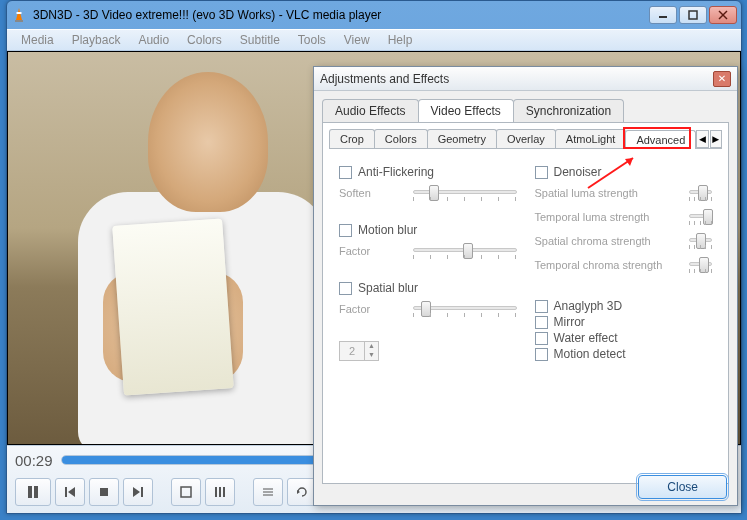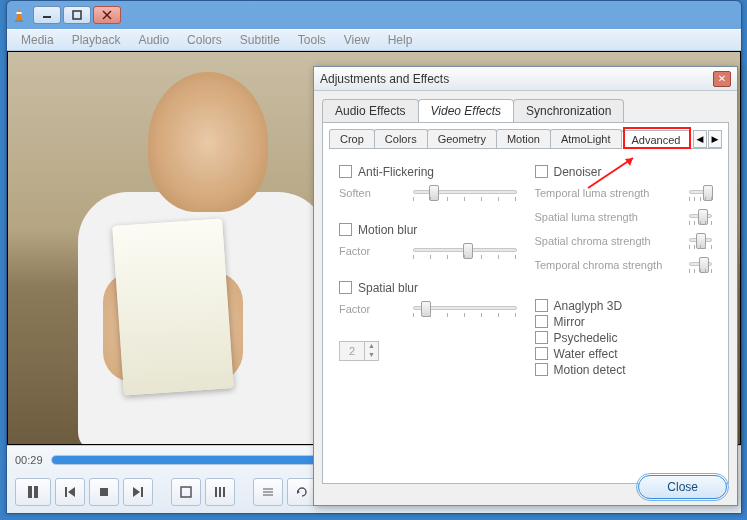--- a/index.html
+++ b/index.html
@@ -19,82 +19,83 @@
 
 .video-area { position: relative; background: #000; height: 394px; border: 1px solid #000; margin: 0; overflow: hidden; }
 .video-content { position: absolute; inset: 0; background: linear-gradient(180deg,#c9bda3 0%,#b5a582 45%,#8c7b5a 60%,#6d5c3f 100%); }
 .person { position: absolute; left: 140px; top: 20px; width: 120px; height: 140px; background: radial-gradient(ellipse at center,#e8c9a8 0%,#d4a87a 60%,#b88a5c 100%); border-radius: 50% 50% 40% 40%; }
 .shirt { position: absolute; left: 70px; top: 140px; width: 250px; height: 260px; background: #f2f2f2; border-radius: 50px 50px 20px 20px; }
 .hand { position: absolute; left: 95px; top: 220px; width: 140px; height: 110px; background: radial-gradient(#e8c9a8,#d4a87a); border-radius: 30px; }
 .card { position: absolute; left: 110px; top: 170px; width: 110px; height: 170px; background: linear-gradient(#fcfcf5,#e8e6d2); transform: rotate(-4deg); border-radius: 4px; box-shadow: 0 2px 6px rgba(0,0,0,0.3); }
 
 .controls-area { height: 68px; background: linear-gradient(#f4f7fb,#e3ecf5); border-top: 1px solid #c0d0e0; padding: 4px 8px; }
 .seek-row { display: flex; align-items: center; gap: 8px; height: 20px; }
-.time { color: #555; font-size: 11px; }
+.time { color: #555; font-size: 15px; }
 .seek-track { flex: 1; height: 10px; background: #dfe8f1; border: 1px solid #b5c7da; border-radius: 5px; position: relative; }
 .seek-fill { position: absolute; left: 0; top: 0; bottom: 0; width: 45%; background: #3a8ee0; border-radius: 5px 0 0 5px; }
 .seek-thumb { position: absolute; left: 45%; top: -3px; width: 14px; height: 14px; background: #fff; border: 1px solid #888; border-radius: 50%; }
 
 .btn-row { display: flex; align-items: center; gap: 4px; margin-top: 8px; }
 .ctrl-btn { width: 30px; height: 28px; background: linear-gradient(#fdfdfe,#e8eef5); border: 1px solid #b0c2d6; border-radius: 3px; display: flex; align-items: center; justify-content: center; cursor: pointer; color: #444; }
 .ctrl-btn.big { width: 36px; }
 .gap { width: 10px; }
 .vol-bar { margin-left: auto; width: 70px; height: 8px; background: linear-gradient(90deg,#4dd04d 0%,#4dd04d 80%,#e0e0e0 80%); border: 1px solid #9ab; border-radius: 3px; }
 .spk { width: 16px; height: 16px; margin-left:6px; margin-right:4px; }
 
 
 .dialog { position: absolute; left: 313px; top: 66px; width: 425px; height: 440px; background: #f0f0f0; border: 1px solid #7a8ca0; box-shadow: 2px 2px 8px rgba(0,0,0,0.3); }
 .dlg-title { height: 24px; background: linear-gradient(#fdfdfd,#e4eaf0); border-bottom: 1px solid #c0c8d0; display: flex; align-items: center; padding: 0 6px; }
 .dlg-title span { flex:1; color: #333; }
 .dlg-close { width: 18px; height: 16px; background: #d97a6a; border: 1px solid #a04838; border-radius: 2px; display:flex; align-items:center; justify-content:center; color:#fff; font-size:10px; cursor:pointer; }
 
 .maintabs { display: flex; padding: 8px 8px 0 8px; gap: 0; }
 .mtab { padding: 4px 12px; border: 1px solid #b0b8c0; border-bottom: none; background: #ececec; border-radius: 4px 4px 0 0; margin-right: -1px; cursor:pointer; color:#333; }
-.mtab.active { background: #fff; position: relative; z-index: 2; font-style: italic; }
+.mtab.active { background: #fff; position: relative; z-index: 2; }
 .mtab-content { margin: 0 8px; border: 1px solid #b0b8c0; background: #fff; height: 362px; padding: 6px; position: relative; }
 
 .subtabs { display: flex; border-bottom: 1px solid #b0b8c0; align-items:center; }
 .stab { padding: 3px 10px; border: 1px solid #b0b8c0; border-bottom: none; background: #f2f2f2; margin-right: -1px; border-radius: 3px 3px 0 0; cursor:pointer; color:#333; font-size:11px; }
 .stab.active { background: #fff; position:relative; top:1px; }
 .advanced-hl { position:absolute; left:300px; top:4px; width:68px; height:22px; border: 2px solid #ff1a1a; pointer-events:none; }
 .arrow-svg { position:absolute; left:260px; top:30px; width:60px; height:40px; pointer-events:none; }
 .navarrow { width:14px; height:18px; border:1px solid #b0b8c0; background:#f8f8f8; display:flex; align-items:center; justify-content:center; font-size:9px; cursor:pointer; margin-left:1px; }
 
 .panel-body { display: flex; padding: 10px 4px 4px 4px; gap: 6px; height: 320px; }
 .col { flex: 1; display:flex; flex-direction:column; gap:2px; }
 .group { padding: 4px 6px 8px 6px; }
-.chk-row { display:flex; align-items:flex-start; gap:6px; color:#555; margin: 2px 0; }
+.chk-row { display:flex; align-items:center; gap:6px; color:#555; margin: 2px 0; }
 .chk { width:13px; height:13px; border:1px solid #8a9aaa; background:#fff; cursor:pointer; }
 .disabled { color: #a0a0a0; }
 .slider-row { display:flex; align-items:center; gap:24px; margin:4px 0; }
 .slider-lbl { width: 50px; color:#a0a0a0; font-size:11px; }
 .slider-lbl2 { width: 130px; color:#a0a0a0; font-size:11px; }
 .hslider { flex:1; height: 20px; position:relative; }
 .hslider .track { position:absolute; left:0; right:0; top:7px; height:4px; background:#e8e8e8; border:1px solid #c8c8c8; border-radius:2px; }
 .hslider .thumb { position:absolute; top:2px; width:10px; height:16px; background:linear-gradient(#f8f8f8,#d8d8d8); border:1px solid #a0a0a0; border-radius:2px; }
 .hslider .ticks { position:absolute; left:0; right:0; top:14px; height:5px; display:flex; justify-content:space-between; }
 .hslider .ticks i { width:1px; height:4px; background:#b0b0b0; }
 .spin { display:inline-flex; align-items:center; border:1px solid #c0c0c0; background:#f4f4f4; }
 .spin input { width:24px; border:none; background:transparent; text-align:center; color:#a0a0a0; font-size:11px; }
 .spin-btns { display:flex; flex-direction:column; }
 .spin-btns div { width:14px; height:9px; border-left:1px solid #c0c0c0; font-size:7px; text-align:center; line-height:8px; color:#888; cursor:pointer; }
 
 .dlg-footer { position:absolute; bottom:6px; right:10px; }
-.close-btn { padding: 4px 28px; background: linear-gradient(#f3f8fd,#d3e6f8); border: 1px solid #3a8ee0; border-radius: 12px; color:#1a4a7a; cursor:pointer; outline: 1px solid #7ab0e8; outline-offset:1px; }
+.close-btn { padding: 4px 28px; background: linear-gradient(#f3f8fd,#d3e6f8); border: 1px solid #3a8ee0; border-radius: 4px; color:#1a4a7a; cursor:pointer; outline: 1px solid #7ab0e8; outline-offset:1px; }
 </style>
 </head>
 <body>
 
 <div class="app-window">
   <div class="titlebar">
     <svg class="logo" viewBox="0 0 16 16">
         <polygon points="8,1 11,13 5,13" fill="#f57c00"></polygon>
         <rect x="5.5" y="5" width="5" height="2" fill="#fff"></rect>
         <rect x="4" y="13" width="8" height="2" fill="#888"></rect>
       </svg>
+    <div class="title">3DN3D - 3D Video extreme!!! (evo 3D Works) - VLC media player</div>
     <div class="win-btns">
       <div class="win-btn">
           <svg width="10" height="10">
             <line x1="1" y1="7" x2="9" y2="7" stroke="#333" stroke-width="2"></line>
           </svg>
         </div>
       <div class="win-btn">
           <svg width="10" height="10">
             <rect x="1" y="1" width="8" height="8" fill="none" stroke="#333" stroke-width="1.5"></rect>
           </svg>
@@ -209,21 +210,21 @@
   <div class="maintabs">
     <div class="mtab">Audio Effects</div>
     <div class="mtab active">Video Effects</div>
     <div class="mtab">Synchronization</div>
   </div>
   <div class="mtab-content">
     <div class="subtabs">
       <div class="stab">Crop</div>
       <div class="stab">Colors</div>
       <div class="stab">Geometry</div>
-      <div class="stab">Motion</div>
+      <div class="stab">Overlay</div>
       <div class="stab">AtmoLight</div>
       <div class="stab active">Advanced</div>
       <div style="flex:1"></div>
       <div class="navarrow">◀</div>
       <div class="navarrow">▶</div>
     </div>
     <div class="advanced-hl"></div>
     <svg class="arrow-svg">
         <line x1="5" y1="35" x2="50" y2="5" stroke="#ff1a1a" stroke-width="2"></line>
         <polygon points="50,5 42,6 47,13" fill="#ff1a1a"></polygon>
@@ -311,48 +312,48 @@
         </div>
       </div>
 
       <div class="col">
         <div class="group">
           <div class="chk-row">
               <div class="chk"></div>
               <span>Denoiser</span>
             </div>
           <div class="slider-row disabled">
+              <span class="slider-lbl2">Spatial luma strength</span>
+            <div class="hslider">
+                <div class="track"></div>
+                <div class="thumb" style="left:40%"></div>
+                <div class="ticks">
+                  <i></i>
+                  <i></i>
+                  <i></i>
+                  <i></i>
+                  <i></i>
+                </div>
+              </div>
+            </div>
+          <div class="slider-row disabled">
               <span class="slider-lbl2">Temporal luma strength</span>
             <div class="hslider">
                 <div class="track"></div>
                 <div class="thumb" style="left:62%"></div>
                 <div class="ticks">
                   <i></i>
                   <i></i>
                   <i></i>
                   <i></i>
                   <i></i>
                 </div>
               </div>
             </div>
           <div class="slider-row disabled">
-              <span class="slider-lbl2">Spatial luma strength</span>
-            <div class="hslider">
-                <div class="track"></div>
-                <div class="thumb" style="left:40%"></div>
-                <div class="ticks">
-                  <i></i>
-                  <i></i>
-                  <i></i>
-                  <i></i>
-                  <i></i>
-                </div>
-              </div>
-            </div>
-          <div class="slider-row disabled">
               <span class="slider-lbl2">Spatial chroma strength</span>
             <div class="hslider">
                 <div class="track"></div>
                 <div class="thumb" style="left:30%"></div>
                 <div class="ticks">
                   <i></i>
                   <i></i>
                   <i></i>
                   <i></i>
                   <i></i>
@@ -375,24 +376,20 @@
             </div>
         </div>
         <div class="group" style="margin-top:4px">
           <div class="chk-row">
               <div class="chk"></div>
               <span>Anaglyph 3D</span>
             </div>
           <div class="chk-row">
               <div class="chk"></div>
               <span>Mirror</span>
-            </div>
-          <div class="chk-row">
-              <div class="chk"></div>
-              <span>Psychedelic</span>
             </div>
           <div class="chk-row">
               <div class="chk"></div>
               <span>Water effect</span>
             </div>
           <div class="chk-row">
               <div class="chk"></div>
               <span>Motion detect</span>
             </div>
         </div>

